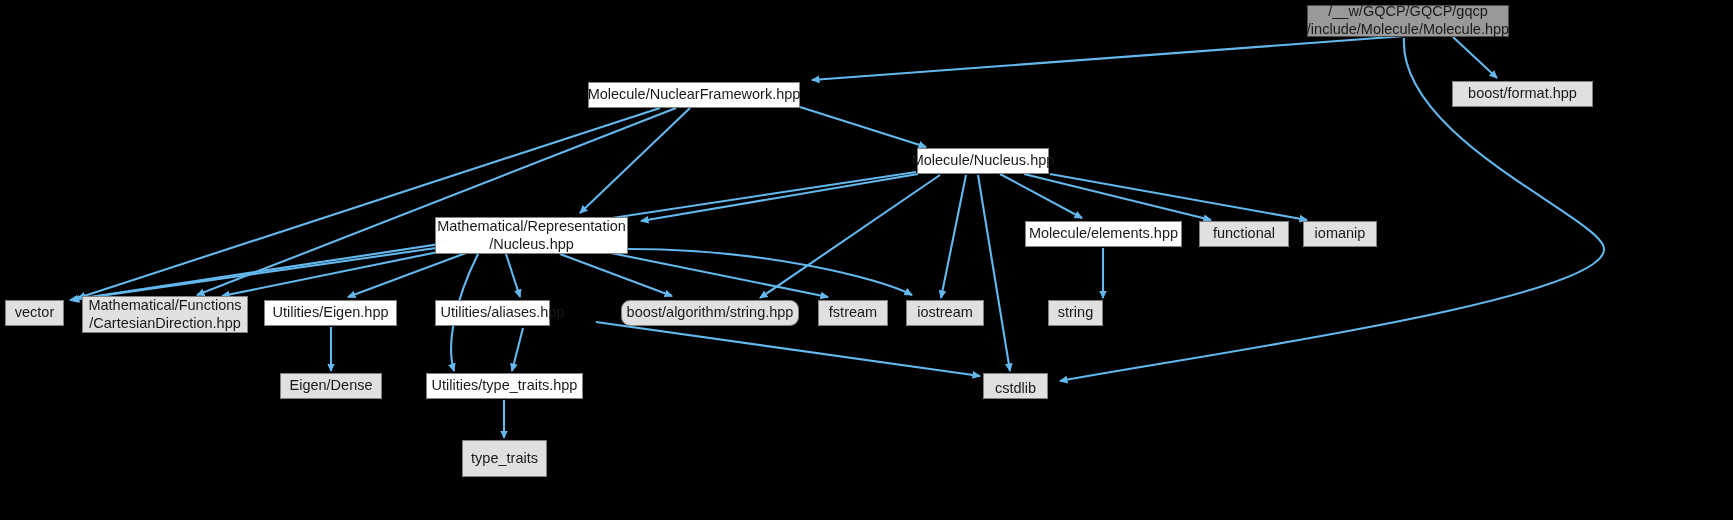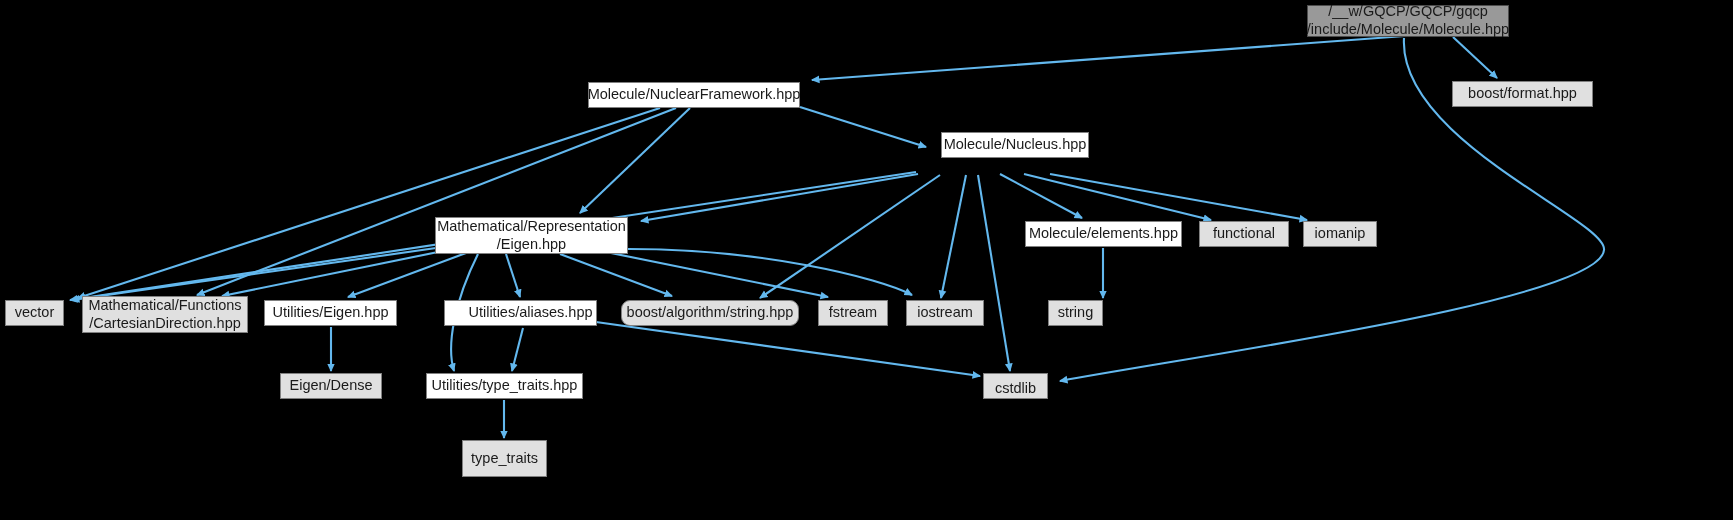--- a/index.html
+++ b/index.html
@@ -130,27 +130,27 @@
   </div>
 
   <div class="node leaf" style="left:1436px; top:81px; width:141px; height:26px;margin-left:16px;">
     <span class="label">boost/format.hpp</span>
   </div>
 
   <div class="node hdr" style="left:588px; top:82px; width:212px; height:26px;">
     <span class="label">Molecule/NuclearFramework.hpp</span>
   </div>
 
-  <div class="node hdr" style="left:917px; top:132px; width:148px; height:26px;margin-left:24px;">
+  <div class="node hdr" style="left:917px; top:148px; width:132px; height:26px;">
     <span class="label">Molecule/Nucleus.hpp</span>
   </div>
 
   <div class="node hdr" style="left:435px; top:217px; width:193px; height:37px;">
     <span class="label">Mathematical/Representation
-/Eigen.hpp</span>
+/Nucleus.hpp</span>
   </div>
 
   <div class="node hdr" style="left:1025px; top:221px; width:157px; height:26px;">
     <span class="label">Molecule/elements.hpp</span>
   </div>
 
   <div class="node leaf" style="left:1199px; top:221px; width:90px; height:26px;">
     <span class="label">functional</span>
   </div>
 
@@ -164,21 +164,21 @@
 
   <div class="node leaf" style="left:82px; top:296px; width:166px; height:37px;">
     <span class="label">Mathematical/Functions
 /CartesianDirection.hpp</span>
   </div>
 
   <div class="node hdr" style="left:264px; top:300px; width:133px; height:26px;">
     <span class="label">Utilities/Eigen.hpp</span>
   </div>
 
-  <div class="node hdr" style="left:444px; top:300px; width:153px; height:26px;padding-left:20px;">
+  <div class="node hdr" style="left:435px; top:300px; width:115px; height:26px;padding-left:20px;">
     <span class="label">Utilities/aliases.hpp</span>
   </div>
 
   <div class="node leaf" style="left:621px; top:300px; width:178px; height:26px;border-radius:9px;">
     <span class="label">boost/algorithm/string.hpp</span>
   </div>
 
   <div class="node leaf" style="left:818px; top:300px; width:70px; height:26px;">
     <span class="label">fstream</span>
   </div>

